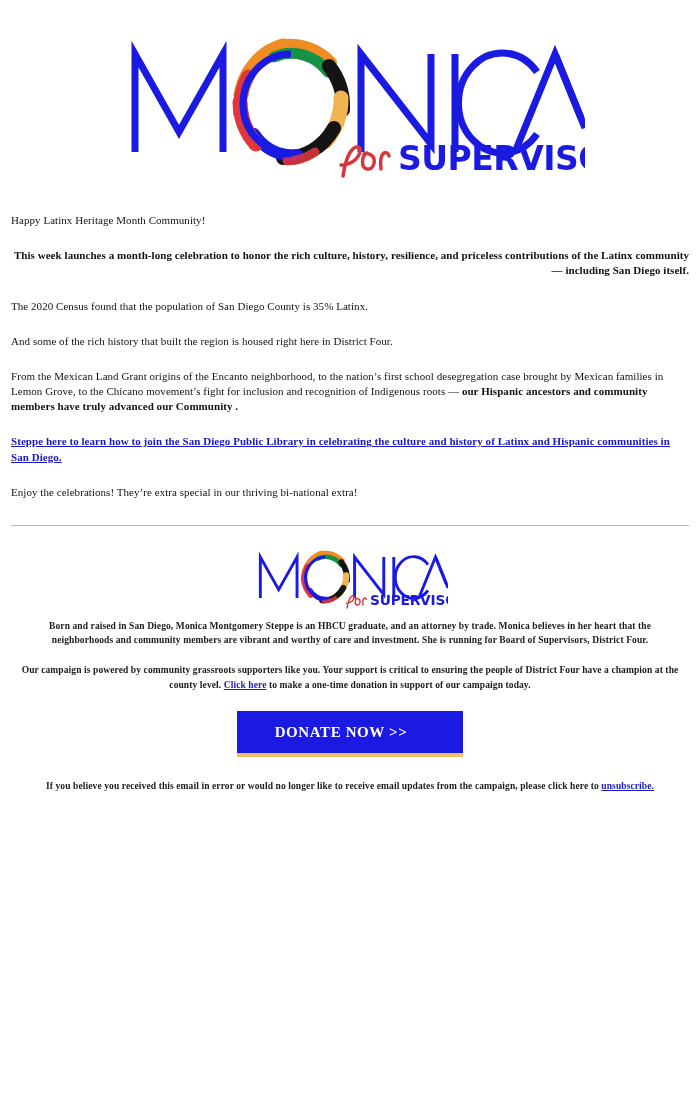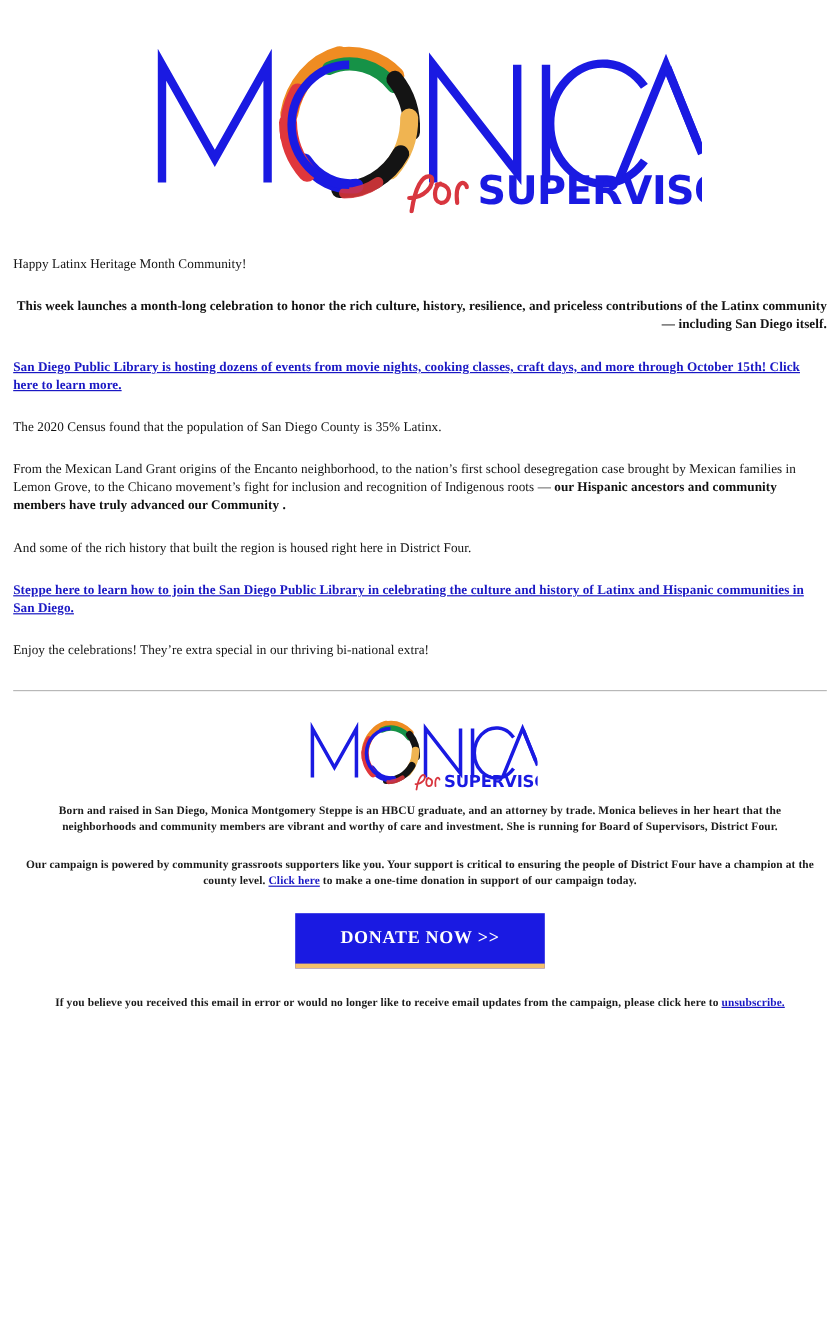--- a/index.html
+++ b/index.html
@@ -100,21 +100,21 @@
     font-weight: bold;
     text-decoration: underline;
   }
   .donate-wrap {
     margin-top: 19px;
     text-align: center;
   }
   .donate-button {
     display: inline-block;
     width: 208px;
-    padding: 13px 0 12px 0;
+    padding: 13px 18px 12px 0;
     background: #1a1ae2;
     color: #ffffff;
     font-size: 15px;
     font-weight: bold;
     letter-spacing: 0.6px;
     border-bottom: 4px solid #f3c06a;
     text-decoration: none;
     font-family: "Liberation Serif", "DejaVu Serif", serif;
     box-sizing: content-box;
   }
@@ -176,27 +176,26 @@
   </div>
 </div>
 
 <div class="email-body">
 
   <p>Happy Latinx Heritage Month Community!</p>
 
 
   <p class="strong-para">This week launches a month-long celebration to honor the rich culture, history, resilience, and priceless contributions of the Latinx community — including San Diego itself.</p>
 
-  <p class="link-para"><a class="inline-link" href="#">San Diego Public Library is hosting dozens of events from movie nights, cooking classes, craft days, and more through October 15th! Click here to learn more.</a></p>
 
   <p>The 2020 Census found that the population of San Diego County is 35% Latinx.</p>
 
+  <p>And some of the rich history that built the region is housed right here in District Four.</p>
+
   <p><span>From the Mexican Land Grant origins of the Encanto neighborhood, to the nation’s first school desegregation case brought by Mexican families in Lemon Grove, to the Chicano movement’s fight for inclusion and recognition of Indigenous roots — </span><span class="bold-run">our Hispanic ancestors and community members have truly advanced our Community .</span></p>
-
-  <p>And some of the rich history that built the region is housed right here in District Four.</p>
 
   <p class="link-para"><a class="inline-link" href="#">Steppe here to learn how to join the San Diego Public Library in celebrating the culture and history of Latinx and Hispanic communities in San Diego.</a></p>
 
   <p>Enjoy the celebrations! They’re extra special in our thriving bi-national extra!</p>
 
 </div>
 
 <hr class="divider">
 
 <div class="footer">

